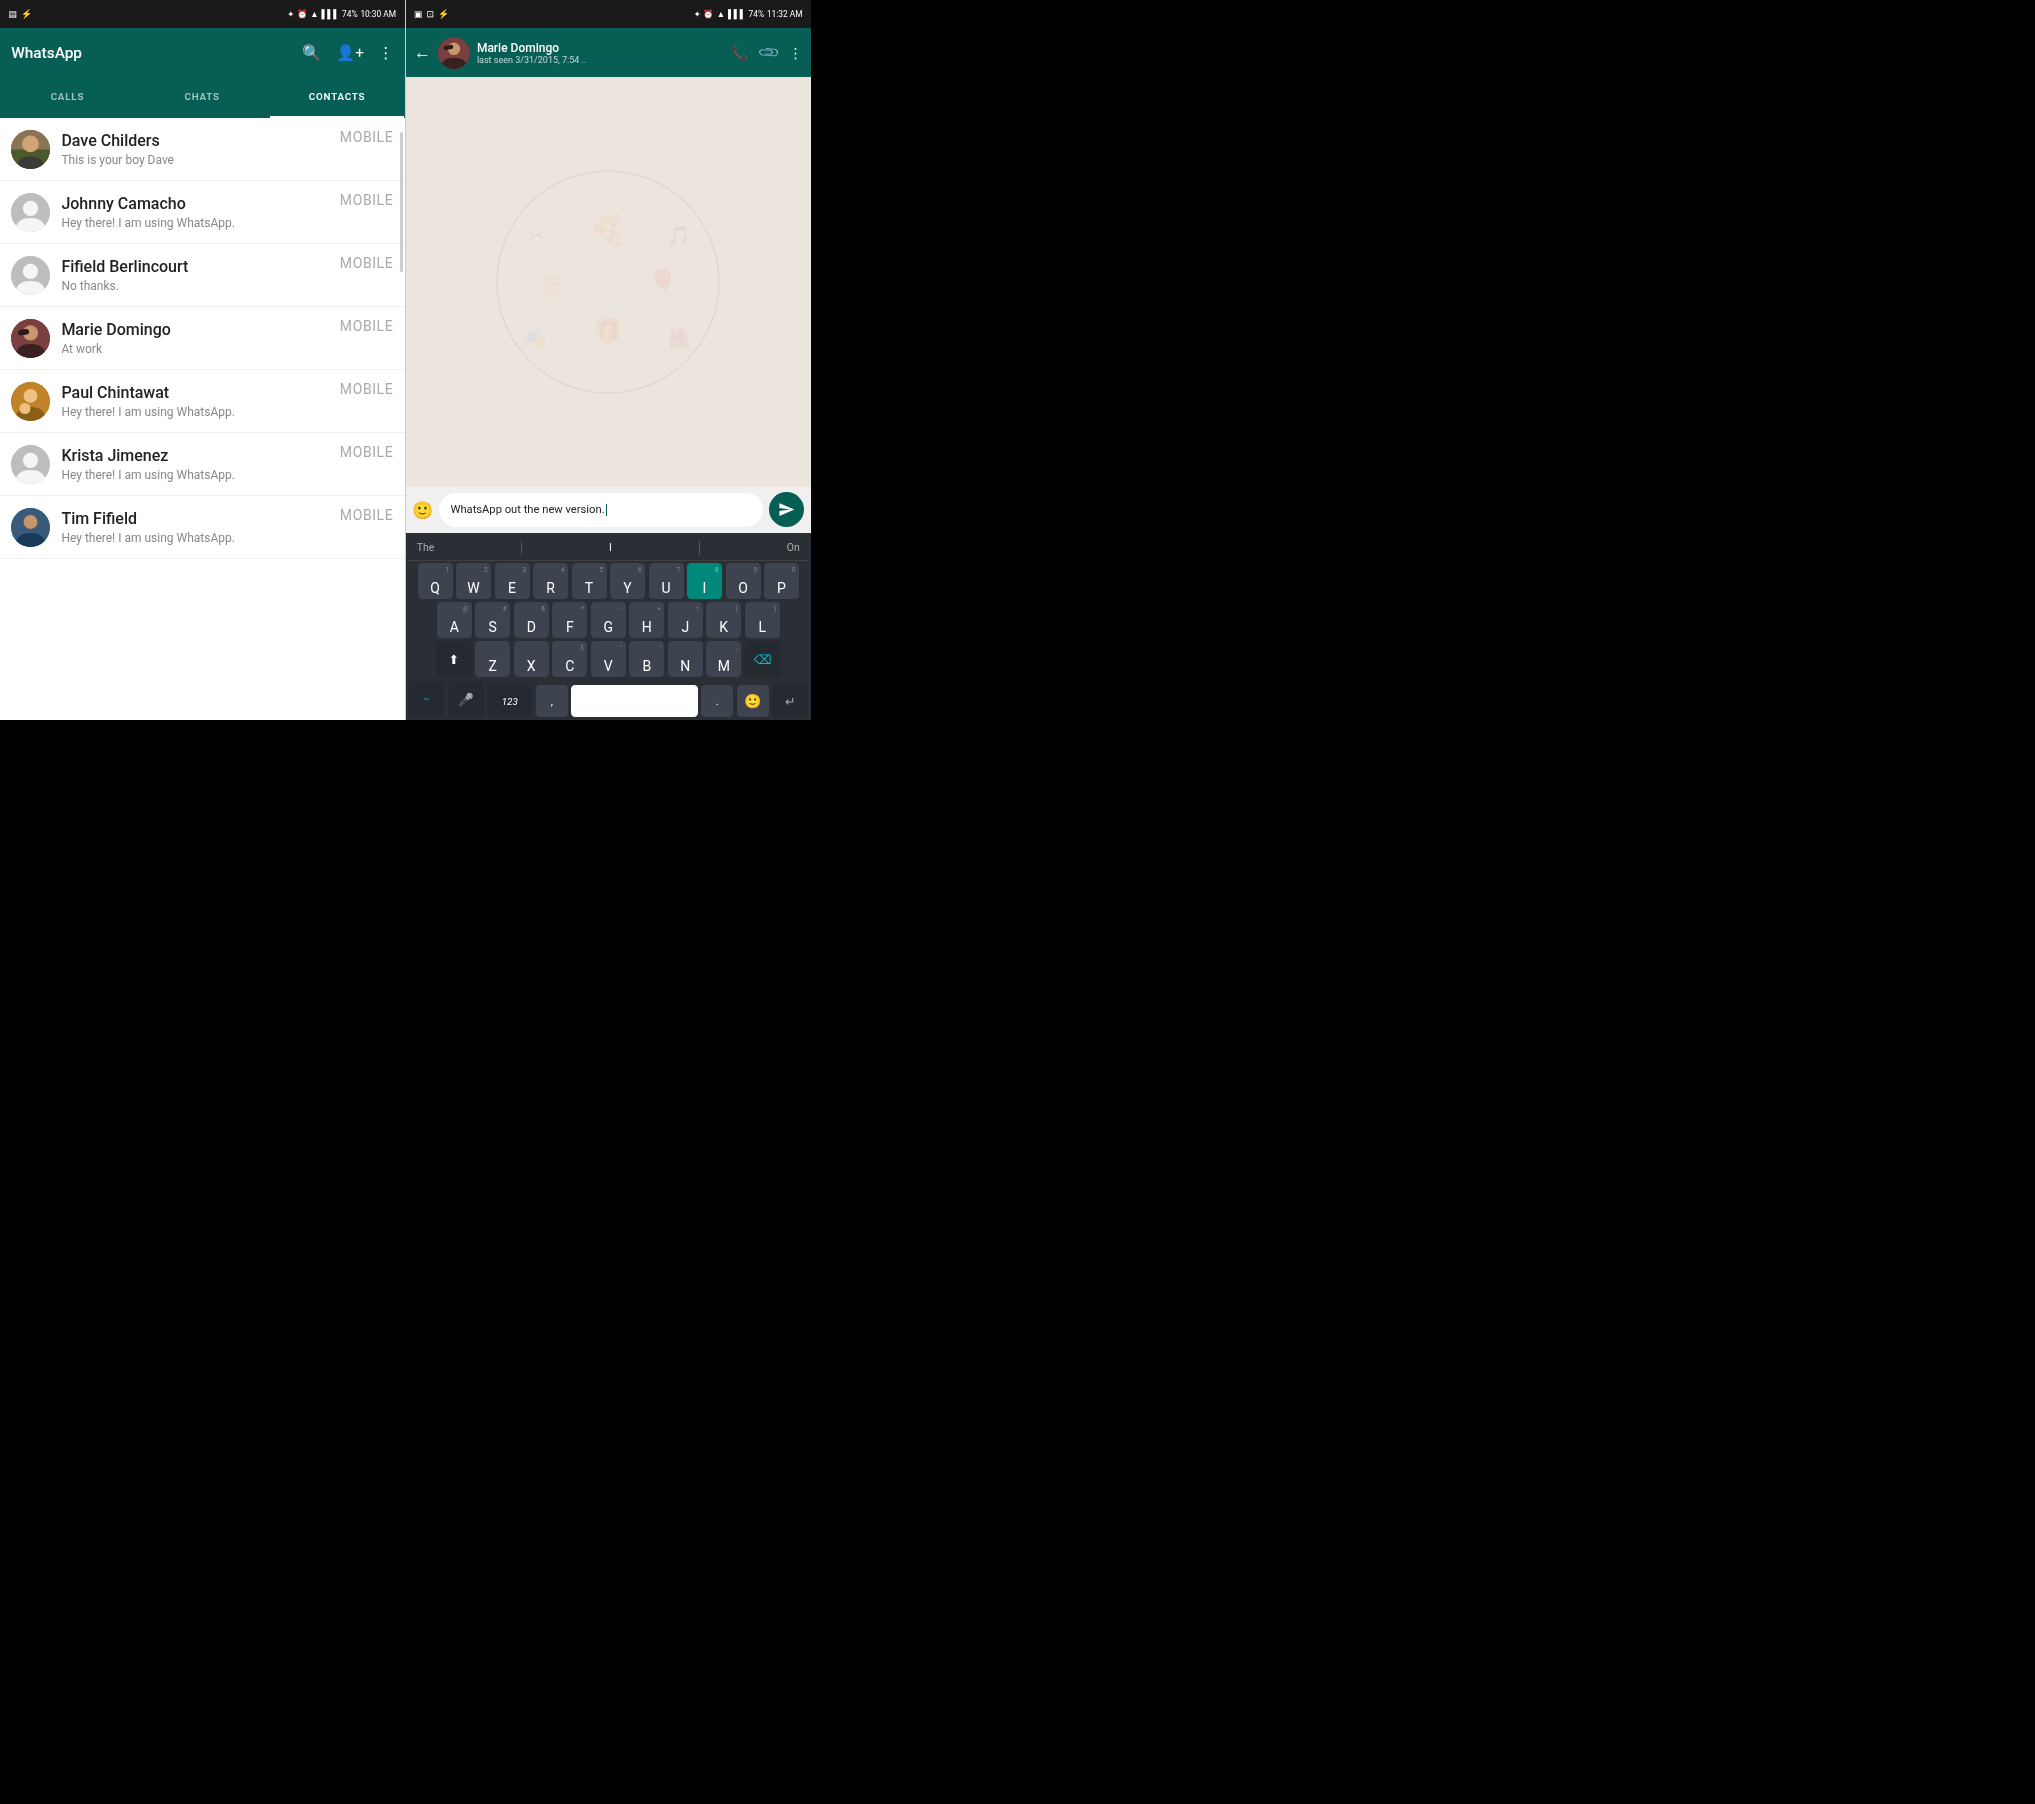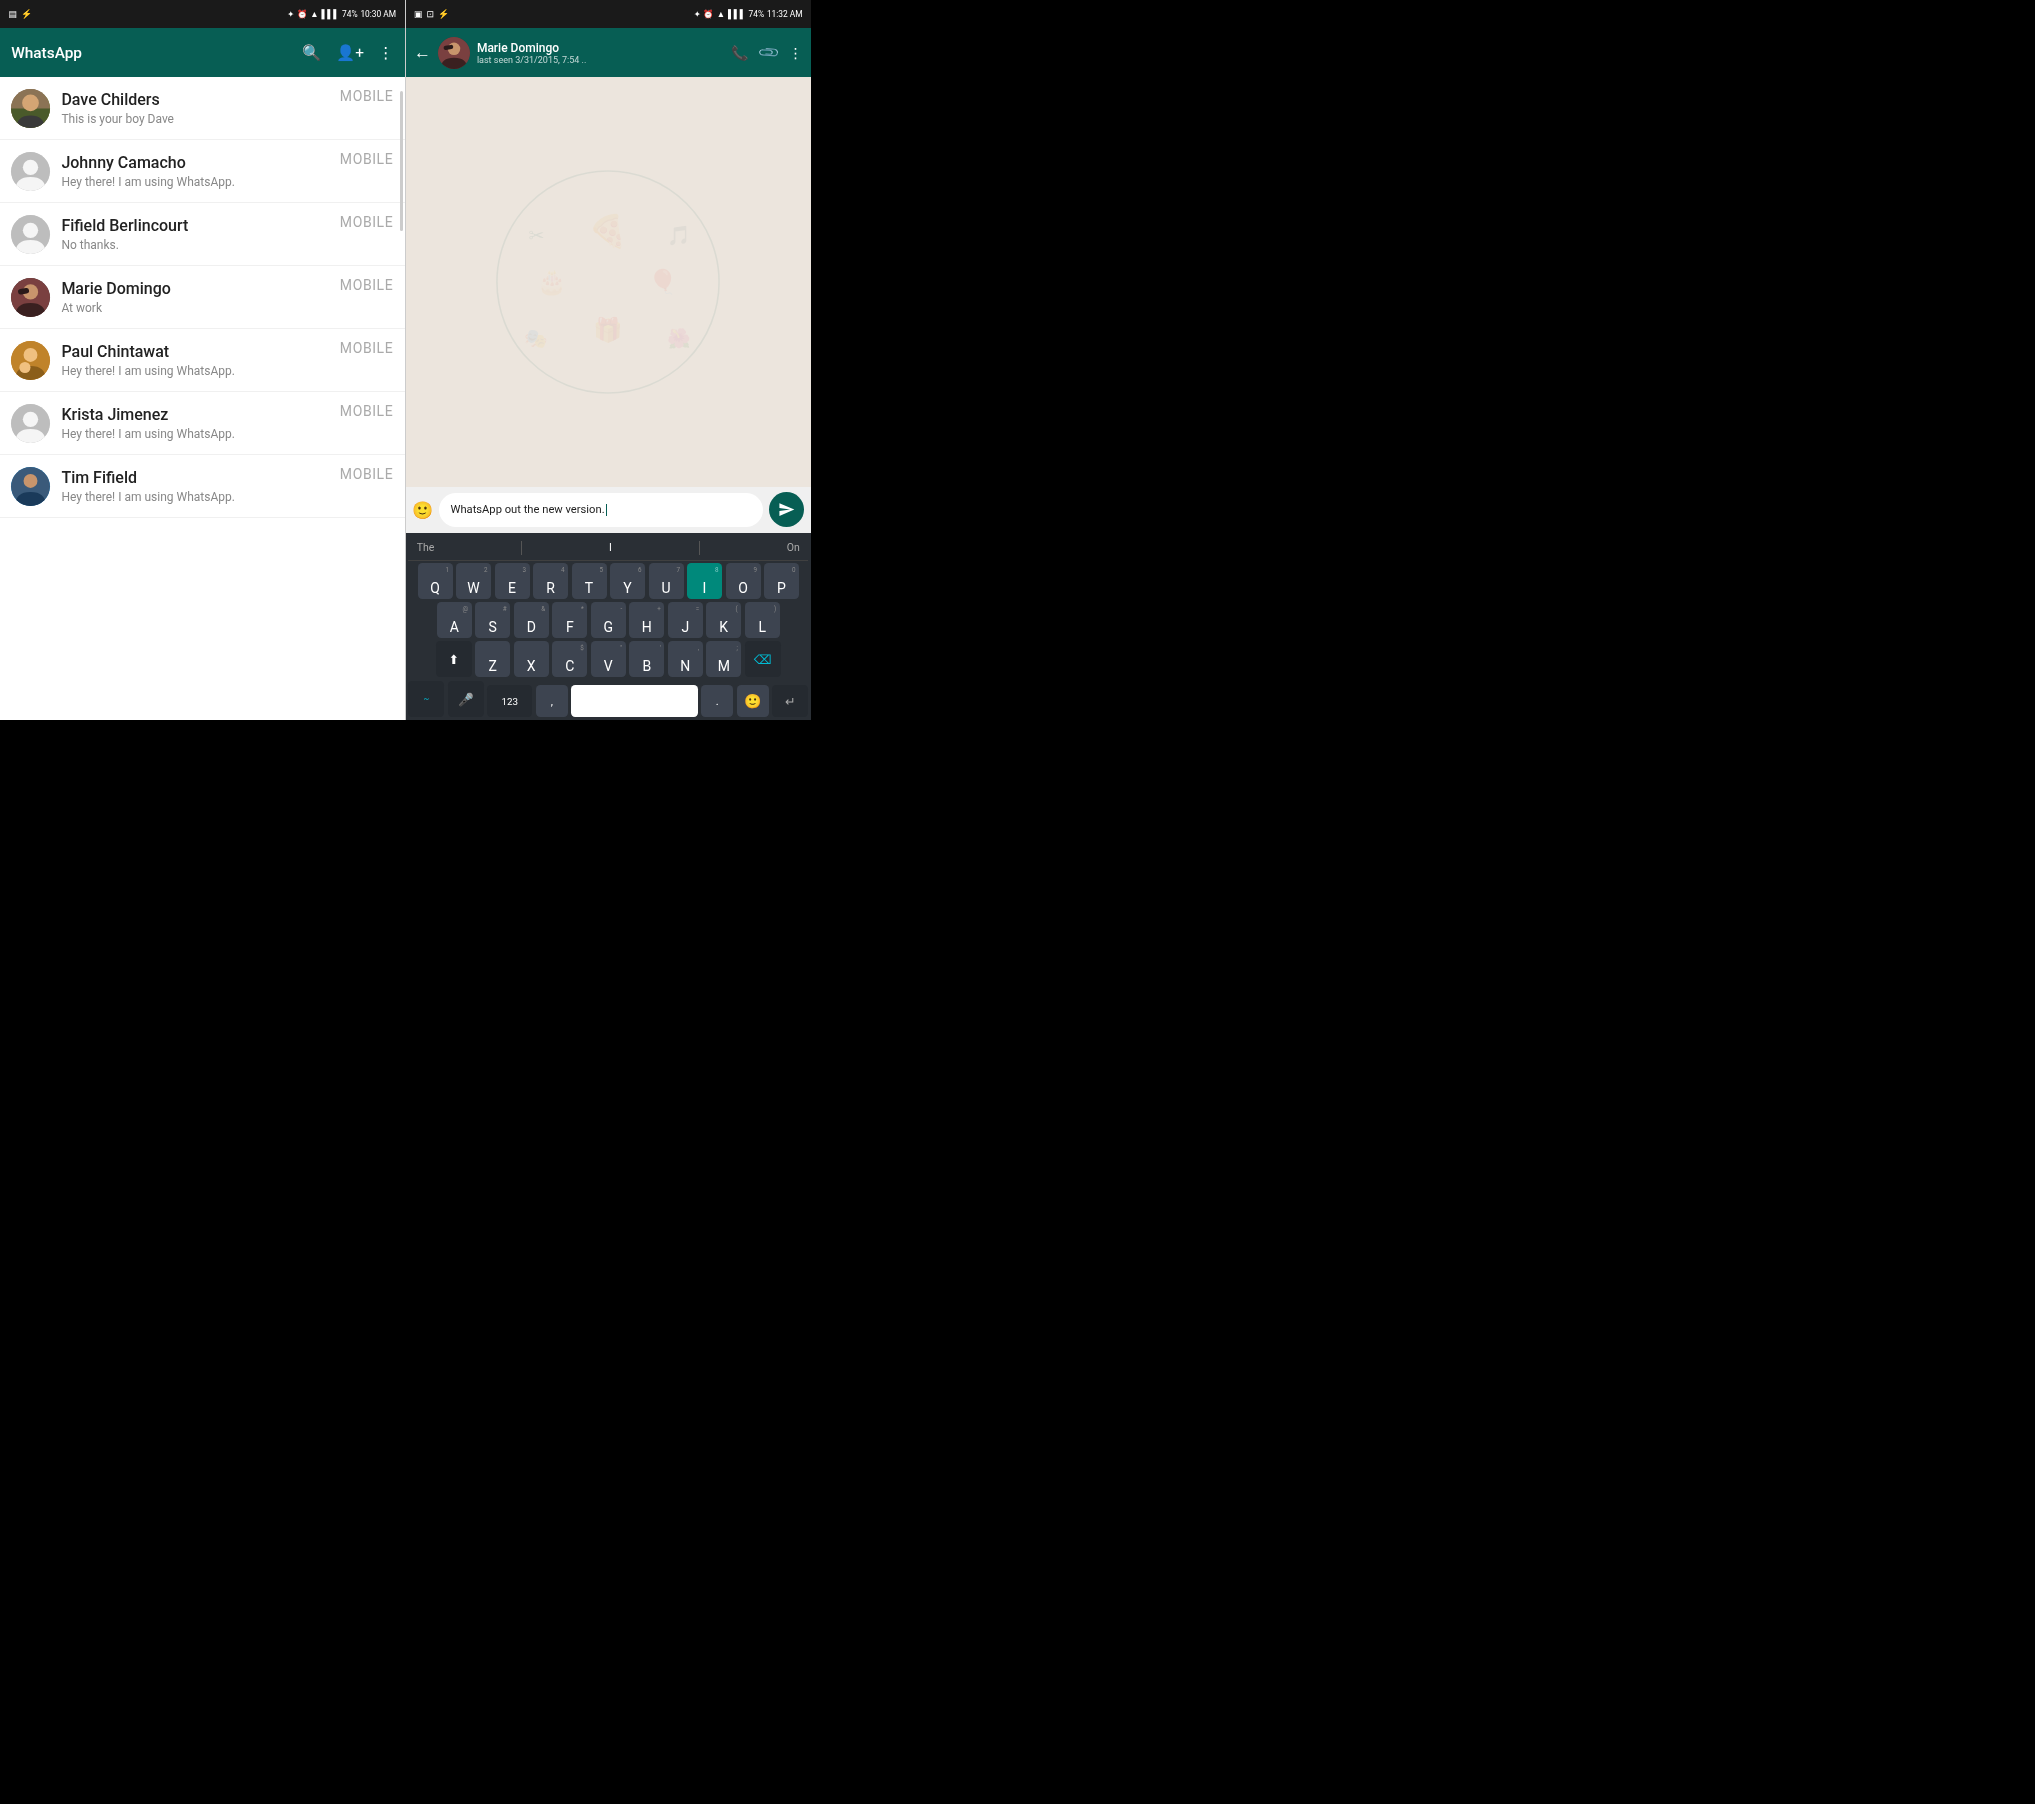--- a/index.html
+++ b/index.html
@@ -285,20 +285,21 @@
       border-radius: 4.2px;
       color: #fff;
       height: 32px;
       width: 45px;
       display: flex;
       align-items: center;
       justify-content: center;
       font-size: 9.8px;
       cursor: pointer;
       flex-shrink: 0;
+      font-style: italic;
     }
     .key-comma {
       background: #3d4450;
       border-radius: 4.2px;
       color: #fff;
       height: 32px;
       width: 32px;
       display: flex;
       align-items: center;
       justify-content: center;
@@ -436,20 +437,31 @@
 
   <div class="app-header">
     <span class="app-title">WhatsApp</span>
     <div class="header-icons">
       <span class="header-icon">🔍</span>
       <span class="header-icon">👤+</span>
       <span class="header-icon">⋮</span>
     </div>
   </div>
 
+  <div class="tabs-bar">
+    <div class="tab">
+      <span>CALLS</span>
+    </div>
+    <div class="tab">
+      <span>CHATS</span>
+    </div>
+    <div class="tab active">
+      <span>CONTACTS</span>
+    </div>
+  </div>
 
   <div class="contacts-list" style="position:relative;">
 
     <div class="contact-item">
       <div class="avatar dave-avatar">
         <svg viewBox="0 0 56 56" xmlns="http://www.w3.org/2000/svg">
           <rect width="56" height="56" fill="#8B7355"></rect>
           <rect x="0" y="28" width="56" height="28" fill="#4a5a2a"></rect>
           <circle cx="28" cy="20" r="12" fill="#d4a574"></circle>
           <path d="M8 56 Q8 38 28 38 Q48 38 48 56Z" fill="#3a3a3a"></path>

